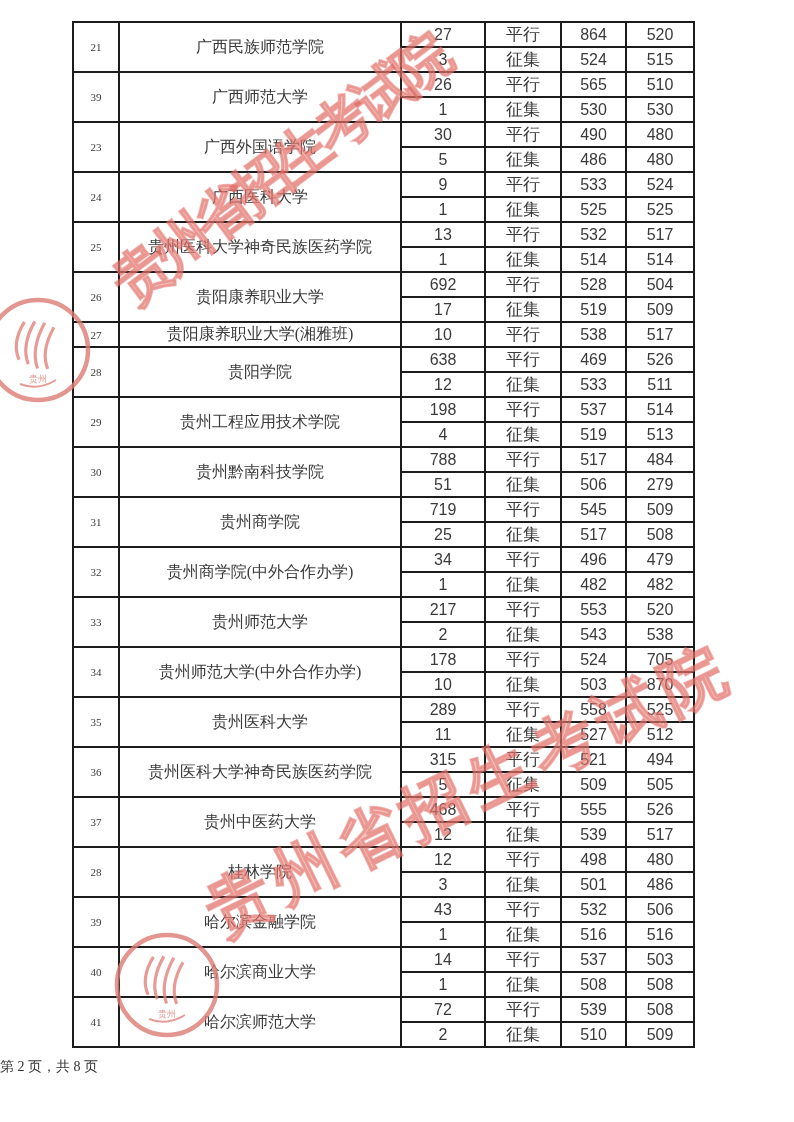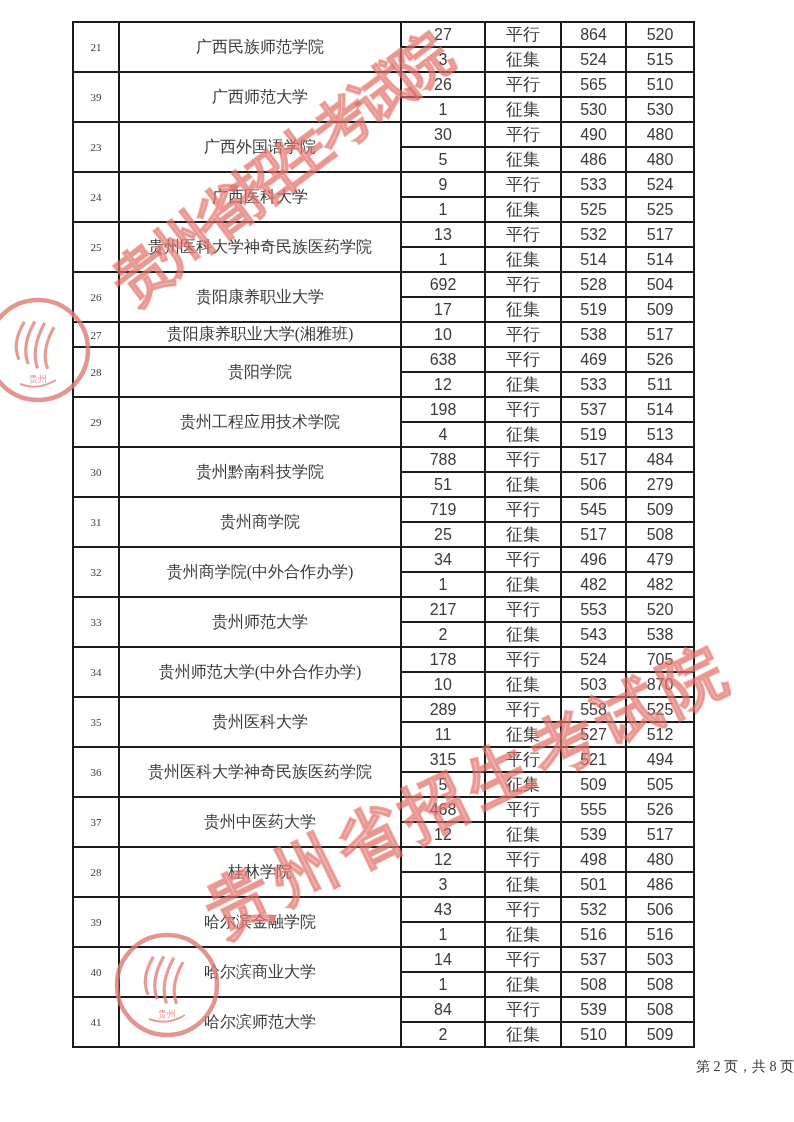--- a/index.html
+++ b/index.html
@@ -29,21 +29,21 @@
   }
   table.scores tr{height:24.8px;}
   td.c-no{font-family:"Liberation Serif",serif;font-size:11px;}
   td.c-school{font-family:"Liberation Serif","DejaVu Serif",serif;font-size:16px;margin-left:40px;}
   td.c-count{font-family:"Liberation Sans","DejaVu Sans",sans-serif;font-size:16px;}
   td.c-type{font-family:"Liberation Serif","DejaVu Serif",serif;font-size:17px;}
   td.c-s1,td.c-s2{font-family:"Liberation Sans","DejaVu Sans",sans-serif;font-size:16px;}
   .footer{
     position:absolute;
     left:0;top:1058px;width:794px;
-    text-align:right;
+    text-align:left;
     font-size:14px;
     color:#333333;
     z-index:1;
   }
   .wm-text{
     position:absolute;
     z-index:4;
     text-align:center;
     font-weight:bold;
     pointer-events:none;
@@ -355,21 +355,21 @@
         </tr>
         <tr>
           <td class="c-count">1</td>
           <td class="c-type">征集</td>
           <td class="c-s1">508</td>
           <td class="c-s2">508</td>
         </tr>
         <tr>
           <td class="c-no" rowspan="2">41</td>
           <td class="c-school" rowspan="2">哈尔滨师范大学</td>
-          <td class="c-count">84</td>
+          <td class="c-count">72</td>
           <td class="c-type">平行</td>
           <td class="c-s1">539</td>
           <td class="c-s2">508</td>
         </tr>
         <tr>
           <td class="c-count">2</td>
           <td class="c-type">征集</td>
           <td class="c-s1">510</td>
           <td class="c-s2">509</td>
         </tr>

